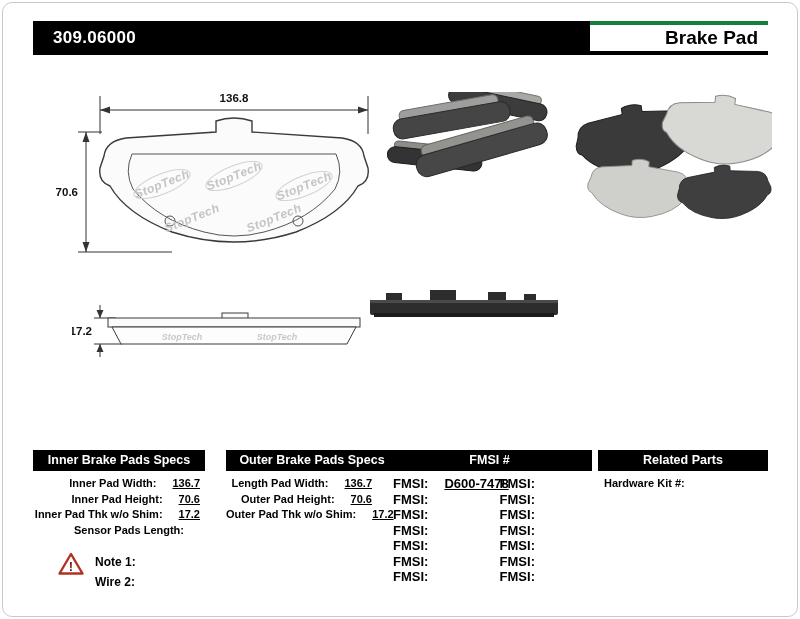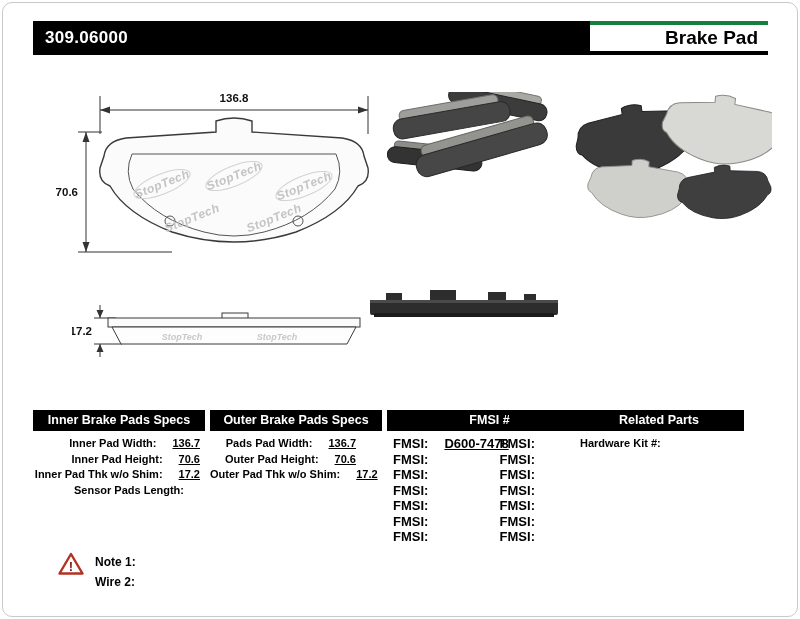--- a/index.html
+++ b/index.html
@@ -5,33 +5,33 @@
   html,body{margin:0;padding:0;}
   body{
     width:800px;height:619px;position:relative;background:#fff;
     font-family:"Liberation Sans",sans-serif;color:#000;overflow:hidden;
   }
   .frame{position:absolute;left:2px;top:2px;right:2px;bottom:2px;
     border:1px solid #c9c9c9;border-radius:10px;pointer-events:none;}
   
   .header{position:absolute;left:33px;top:21px;right:32px;height:34px;display:flex;}
   .header-left{flex:1;background:#000;color:#fff;display:flex;align-items:center;
-    padding-left:12px;font-size:17px;font-weight:bold;letter-spacing:.3px;}
+    padding-left:20px;font-size:17px;font-weight:bold;letter-spacing:.3px;}
   .header-right{width:168px;background:#fff;border-top:4px solid #15803d;border-bottom:4px solid #000;
     display:flex;align-items:center;justify-content:flex-end;padding-right:10px;
     font-size:19px;font-weight:bold;}
   svg{position:absolute;}
   .dim{stroke:#333;stroke-width:1;}
   .dimtext{font-size:11.5px;font-weight:bold;fill:#111;}
   .wm{font-size:12px;font-weight:bold;font-style:italic;fill:#c4c4c4;letter-spacing:.5px;}
   .wmsmall{font-size:9px;font-weight:bold;font-style:italic;fill:#c8c8c8;}
   
   .spec-col{position:absolute;top:410px;}
   .col-header{background:#000;color:#fff;font-weight:bold;font-size:12.5px;
-    text-align:center;height:21px;line-height:21px;}
+    text-align:center;height:21px;line-height:21px;margin-top:40px;}
   .spec-rows{padding-top:5px;}
   .spec-row{font-size:11px;font-weight:bold;line-height:15.5px;white-space:nowrap;}
   .ralign{text-align:right;padding-right:5px;}
   .ralign2{text-align:right;padding-right:26px;}
   .spec-val{margin-left:16px;text-decoration:underline;}
   .fmsi-row{display:flex;font-size:13px;font-weight:bold;line-height:15.5px;}
   .fmsi-cell{width:52%;padding-left:6px;white-space:nowrap;box-sizing:border-box;}
   .fmsi-cell.right{width:48%;}
   .lalign{text-align:left;padding-left:6px;}
   
@@ -141,24 +141,24 @@
 <div class="spec-col" style="left:33px;width:172px;">
   <div class="col-header">Inner Brake Pads Specs</div>
   <div class="spec-rows">
     <div class="spec-row ralign"><span>Inner Pad Width:</span><span class="spec-val">136.7</span></div>
     <div class="spec-row ralign"><span>Inner Pad Height:</span><span class="spec-val">70.6</span></div>
     <div class="spec-row ralign"><span>Inner Pad Thk w/o Shim:</span><span class="spec-val">17.2</span></div>
     <div class="spec-row ralign"><span>Sensor Pads Length:</span><span class="spec-val"></span></div>
   </div>
 </div>
 
-<div class="spec-col" style="left:210px;width:172px;">
+<div class="spec-col" style="left:226px;width:172px;">
   <div class="col-header">Outer Brake Pads Specs</div>
   <div class="spec-rows">
-    <div class="spec-row ralign2"><span>Pads Pad Width:</span><span class="spec-val">136.7</span></div>
+    <div class="spec-row ralign2"><span>Length Pad Width:</span><span class="spec-val">136.7</span></div>
     <div class="spec-row ralign2"><span>Outer Pad Height:</span><span class="spec-val">70.6</span></div>
     <div class="spec-row ralign2"><span>Outer Pad Thk w/o Shim:</span><span class="spec-val">17.2</span></div>
   </div>
 </div>
 
 <div class="spec-col" style="left:387px;width:205px;">
   <div class="col-header">FMSI #</div>
   <div class="spec-rows">
     <div class="fmsi-row">
       <div class="fmsi-cell"><span>FMSI:</span><span class="spec-val">D600-7478</span></div>
@@ -184,21 +184,21 @@
       <div class="fmsi-cell"><span>FMSI:</span><span class="spec-val"></span></div>
       <div class="fmsi-cell right"><span>FMSI:</span><span class="spec-val"></span></div>
     </div>
     <div class="fmsi-row">
       <div class="fmsi-cell"><span>FMSI:</span><span class="spec-val"></span></div>
       <div class="fmsi-cell right"><span>FMSI:</span><span class="spec-val"></span></div>
     </div>
   </div>
 </div>
 
-<div class="spec-col" style="left:574px;width:170px;">
+<div class="spec-col" style="left:598px;width:170px;">
   <div class="col-header">Related Parts</div>
   <div class="spec-rows">
     <div class="spec-row lalign"><span>Hardware Kit #:</span><span class="spec-val"></span></div>
   </div>
 </div>
 
 <div class="notes">
   <svg width="26" height="24" viewBox="0 0 26 24" style="left:0;top:2px;">
     <polygon points="13,2 24.5,21.5 1.5,21.5" fill="#ffffff" stroke="#b23222" stroke-width="2.4" stroke-linejoin="round"></polygon>
     <text x="13" y="18.5" text-anchor="middle" font-size="13" font-weight="bold" fill="#7a2018">!</text>

